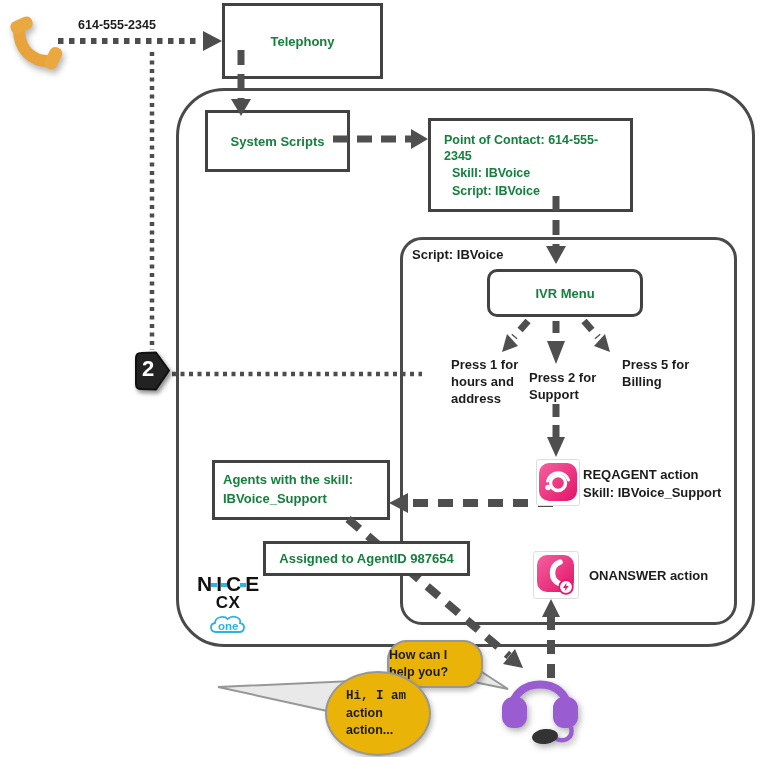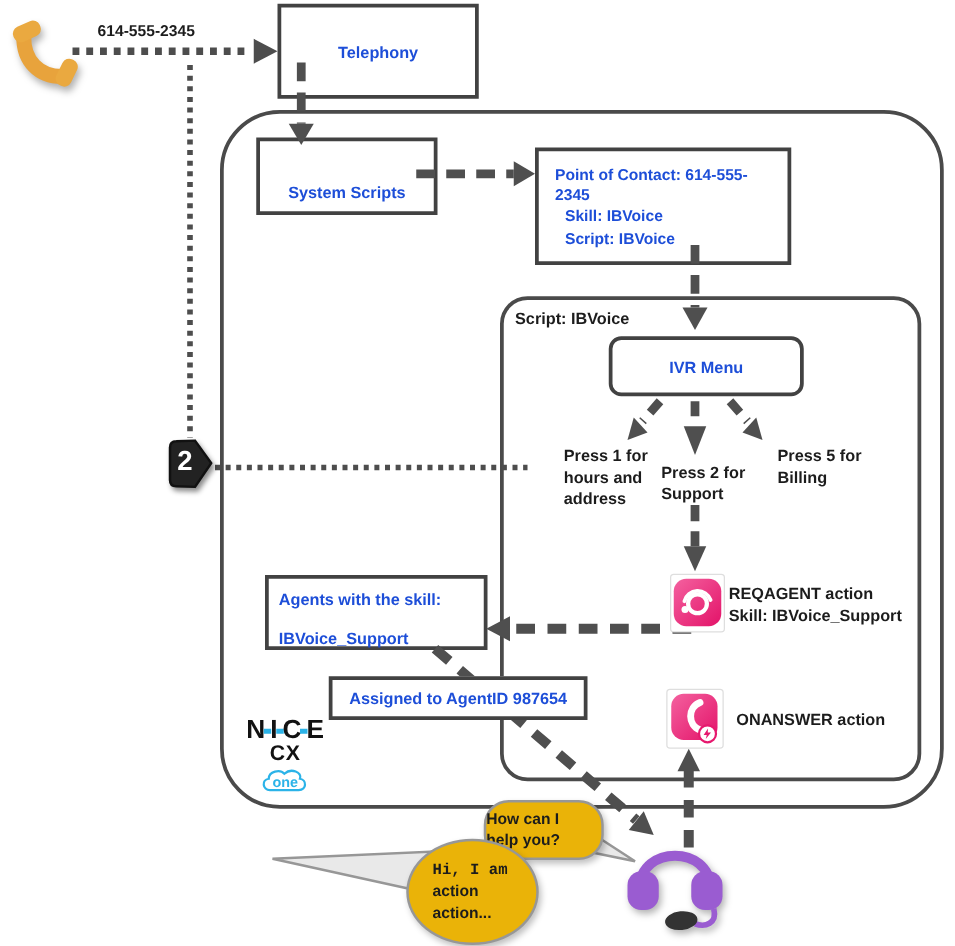--- a/index.html
+++ b/index.html
@@ -3,29 +3,29 @@
 <meta charset="utf-8">
 <style>
   html,body{margin:0;padding:0;background:#ffffff;}
   #stage{
     position:relative;width:764px;height:757px;background:#ffffff;overflow:hidden;
     font-family:"Liberation Sans",sans-serif;color:#1c1c1c;border-radius:31px;
   }
   .abs{position:absolute;}
   .box{
     position:absolute;background:#ffffff;border:3px solid #424242;
-    box-sizing:border-box;font-weight:700;font-size:13px;color:#1d4ed8;
+    box-sizing:border-box;font-weight:700;font-size:13px;color:#15803d;
   }
   .container{
     position:absolute;background:transparent;border:3px solid #4a4a4a;
     box-sizing:border-box;
   }
   .lbl{position:absolute;font-weight:700;font-size:13px;color:#1c1c1c;line-height:17px;}
   .center-flex{display:flex;align-items:center;justify-content:center;text-align:center;}
-  .bottom-flex{display:flex;align-items:flex-end;justify-content:center;text-align:center;padding-bottom:8px;}
+  .bottom-flex{display:flex;align-items:flex-end;justify-content:center;text-align:center;padding-bottom:20px;}
   #overlay{position:absolute;left:0;top:0;pointer-events:none;}
   .bubble{
     position:absolute;background:#eab308;border:2px solid #979797;
     box-sizing:border-box;font-weight:700;font-size:12.5px;line-height:17px;
     display:flex;flex-direction:column;justify-content:center;
     box-shadow:2px 3px 5px rgba(0,0,0,0.25);
   }
   #agent-bubble{left:387px;top:640px;width:96px;height:48px;border-radius:20px;}
   #customer-bubble{left:325px;top:671px;width:106px;height:85px;border-radius:50%;}
   #step-badge{left:131px;top:349px;width:42px;height:44px;filter:drop-shadow(2px 3px 2px rgba(0,0,0,0.45));}
@@ -92,21 +92,21 @@
     <div>Press 2 for</div>
     <div>Support</div>
   </div>
   <div class="lbl" style="left:622px;top:356px;">
     <div>Press 5 for</div>
     <div>Billing</div>
   </div>
 
   <div class="box" style="left:212px;top:460px;width:178px;height:60px;line-height:19px;">
     <div style="margin:7px 0 0 8px;">Agents with the skill:</div>
-    <div style="margin:12px 0 0 8px;">IBVoice_Support</div>
+    <div style="margin:0 0 0 8px;">IBVoice_Support</div>
   </div>
 
   <svg id="overlay" width="764" height="757" viewBox="0 0 764 757">
 
     <g>
       <line x1="58" y1="41" x2="201" y2="41" stroke="#4d4d4d" stroke-width="6" stroke-dasharray="5.5 5.5"></line>
       <polygon points="203,31 222,41 203,51" fill="#4d4d4d"></polygon>
     </g>
 
     <g>

